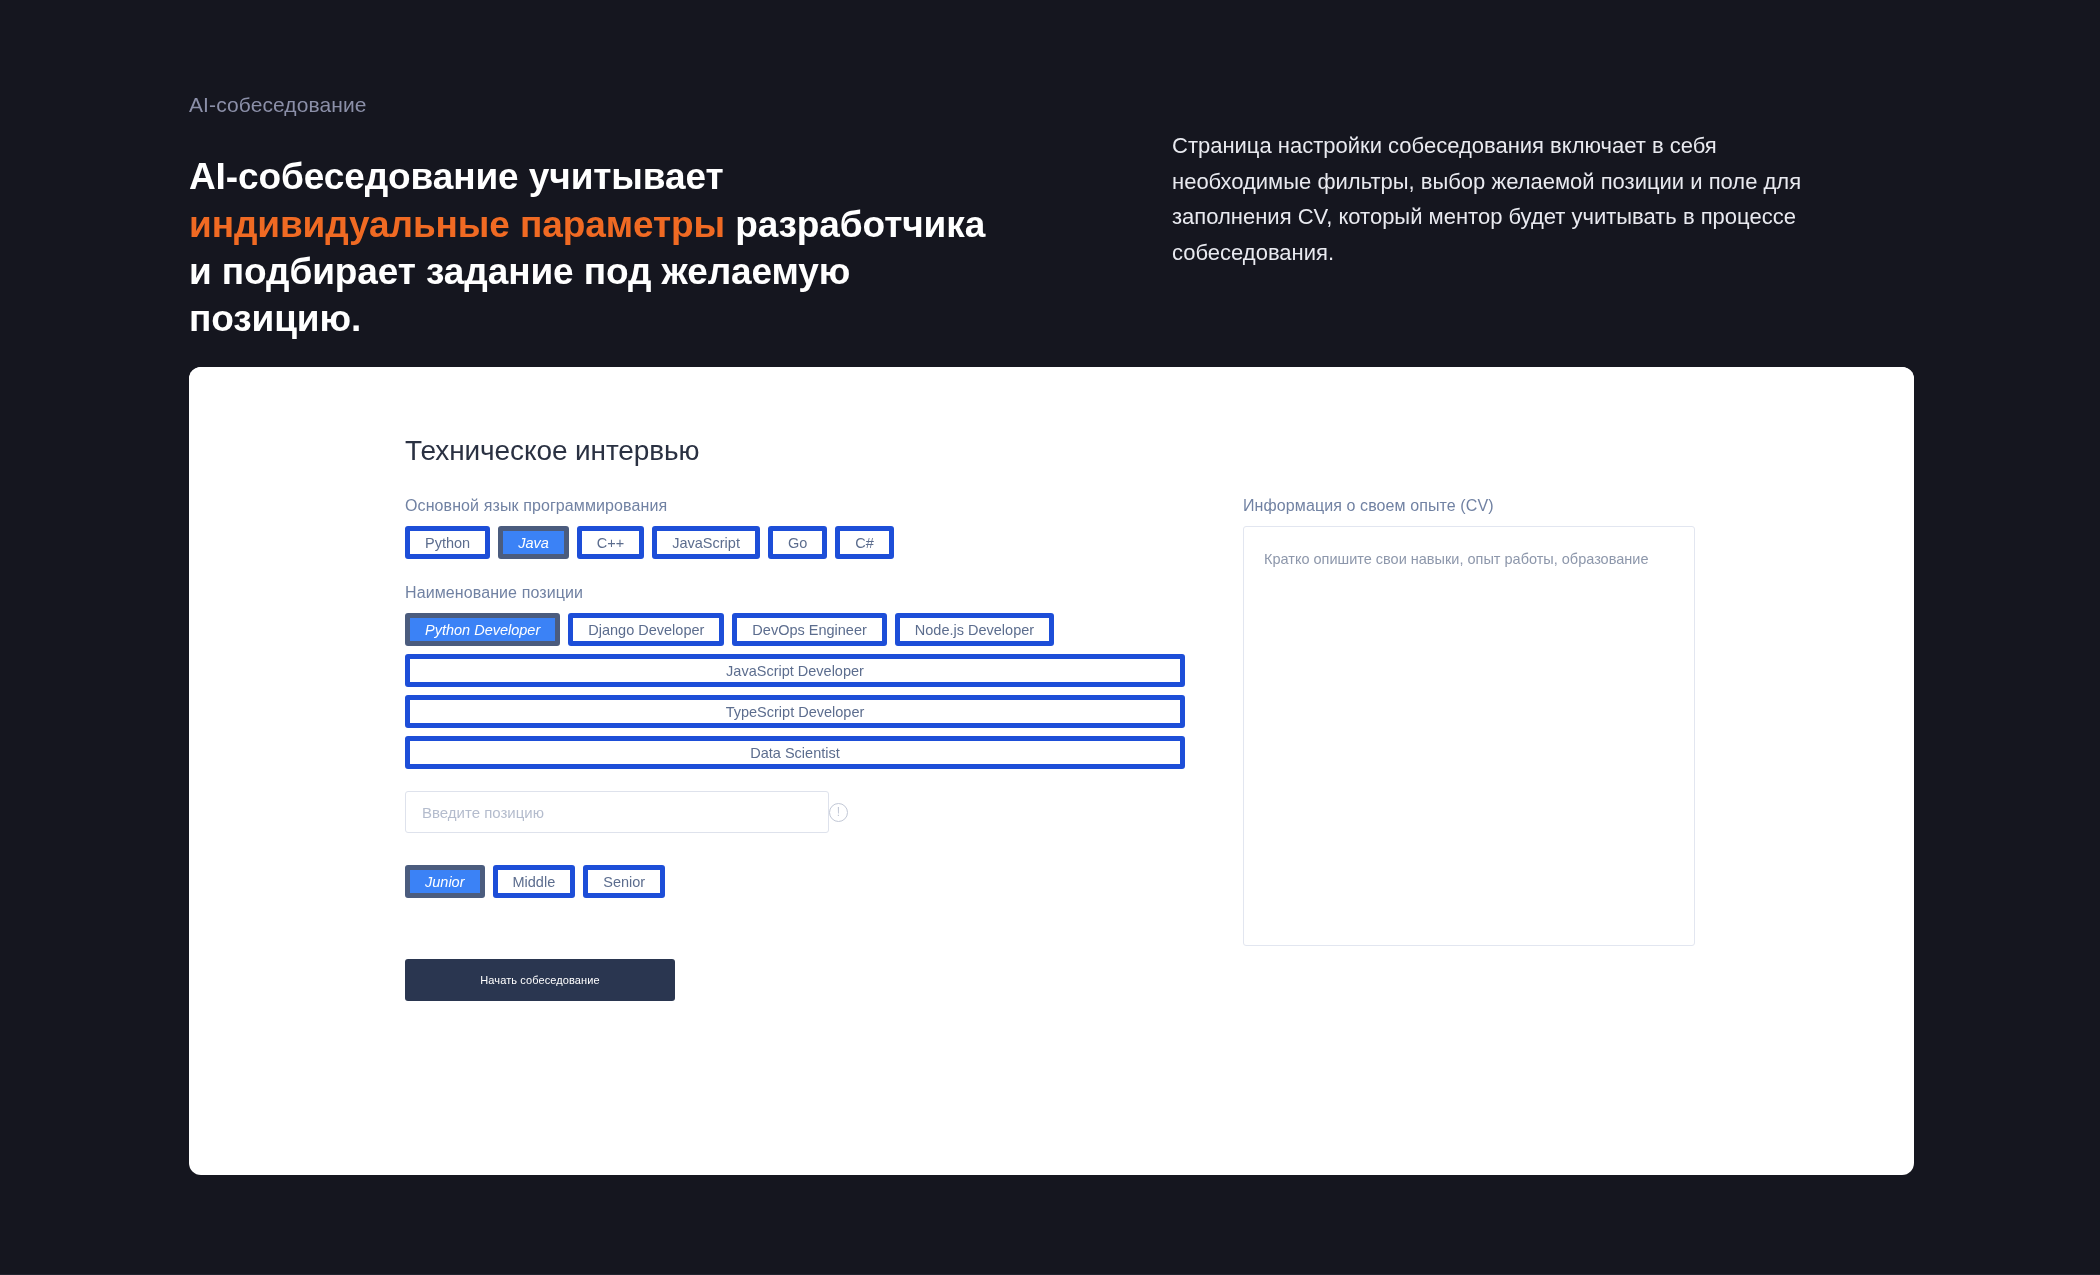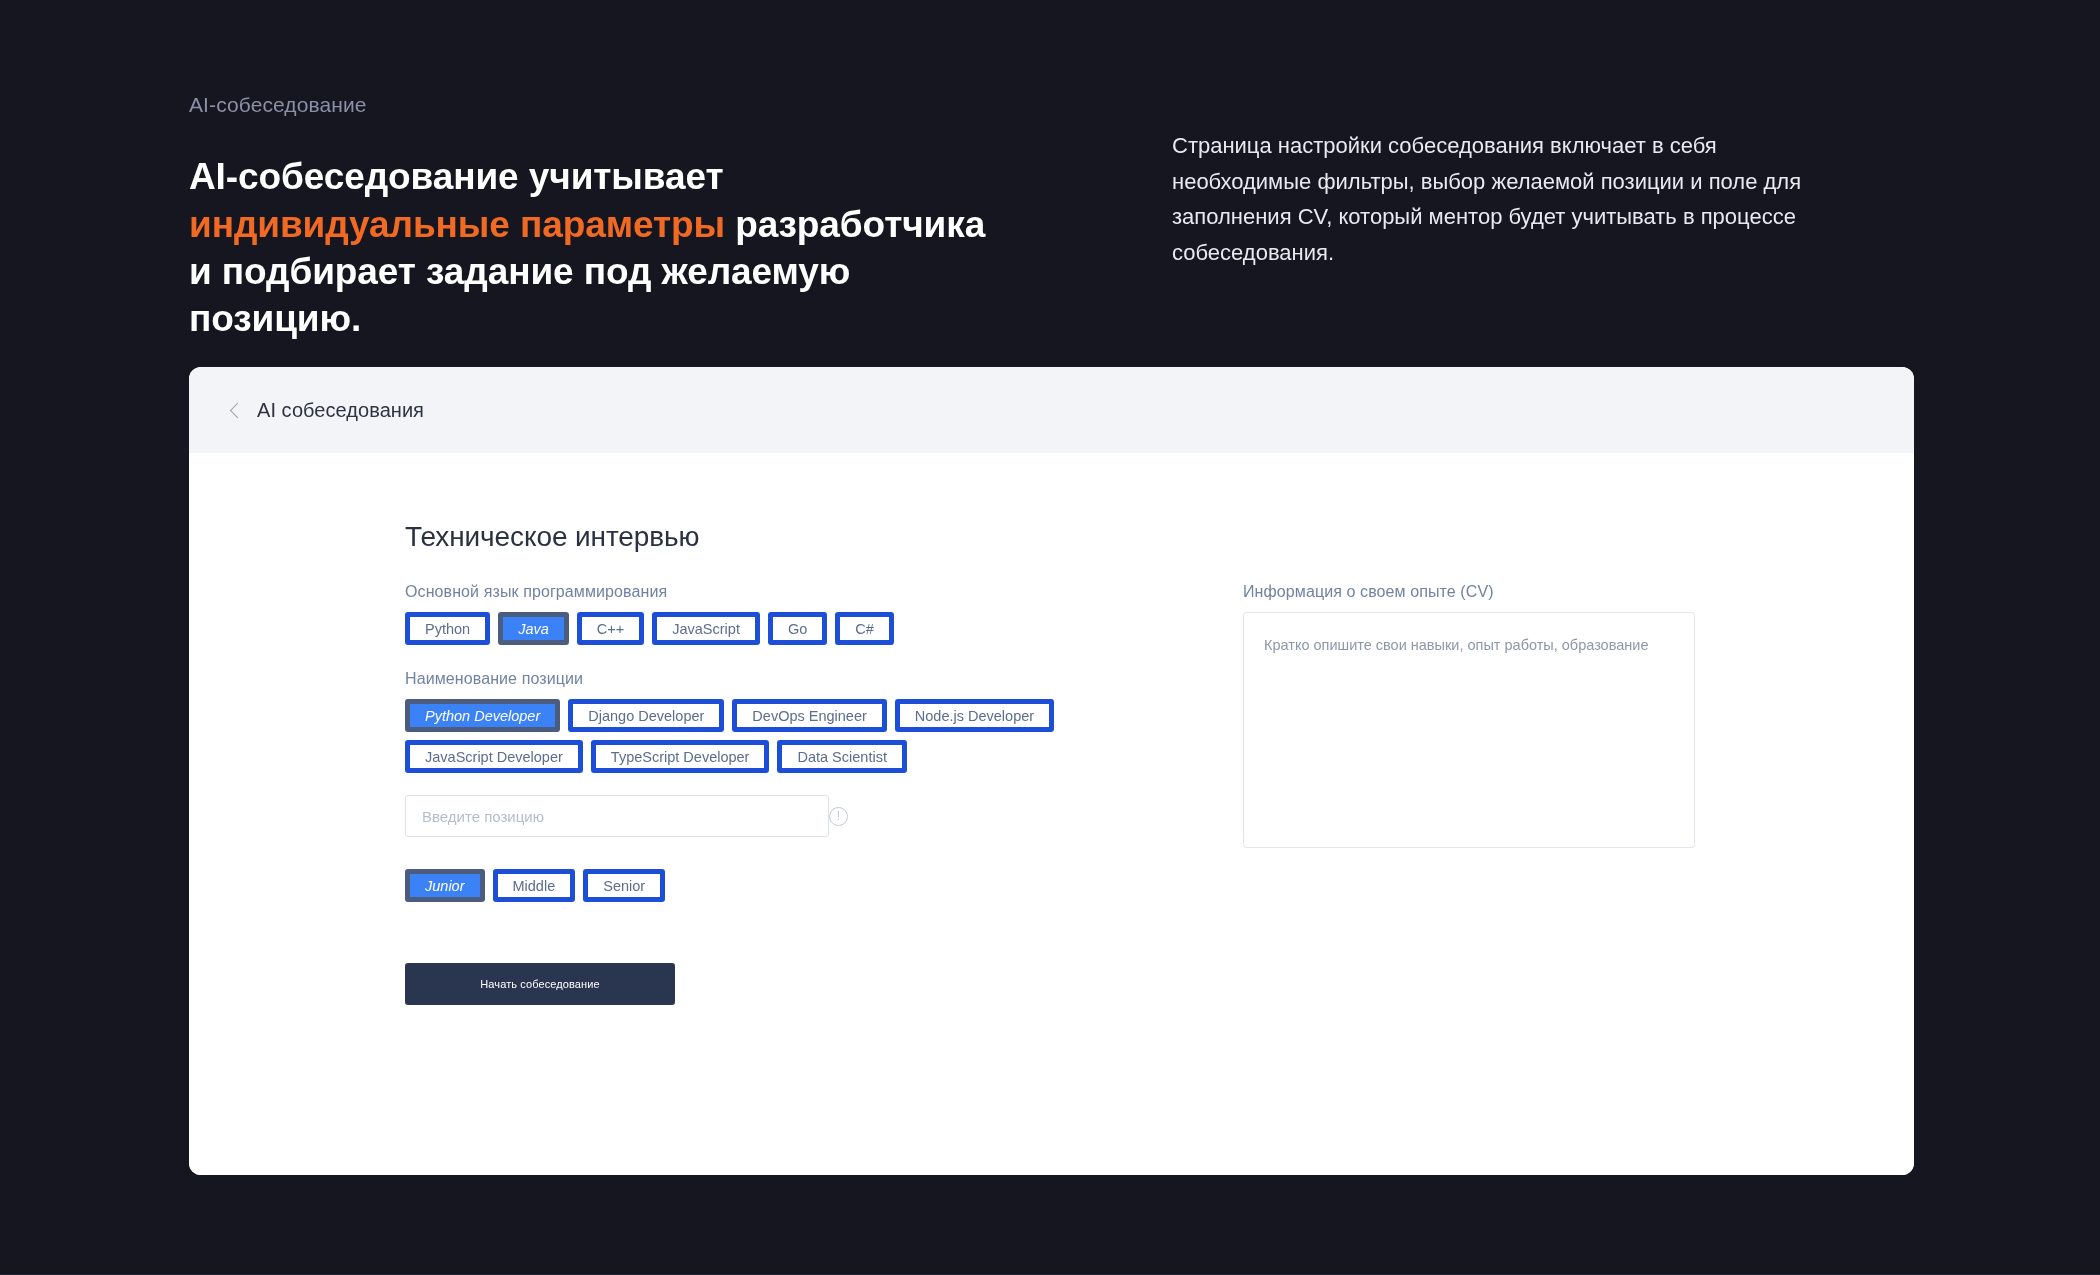--- a/index.html
+++ b/index.html
@@ -163,21 +163,21 @@
   .chip.selected {
     background: #3b82f6;
     border-color: #4b5c7e;
     color: #ffffff;
     font-style: italic;
   }
 
   .group { margin-bottom: 25px; }
   .group.tight { margin-bottom: 20px; }
 
-  .chip-row + .chip-row { margin-top: 8px; }
+  .chip-row + .chip-row { margin-top: 8px; flex-direction: column; }
 
   .position-input-row {
     display: flex;
     align-items: center;
     margin-top: 22px;
     margin-bottom: 32px;
   }
 
   .position-input {
     width: 424px;
@@ -226,21 +226,21 @@
   
   .form-right {
     position: absolute;
     left: 1054px;
     top: 130px;
     width: 452px;
   }
 
   .cv-textarea {
     width: 452px;
-    height: 236px;
+    height: 420px;
     border: 1px solid #e2e6f0;
     border-radius: 3px;
     background: #ffffff;
     padding: 22px 20px;
     font-size: 14.5px;
     line-height: 1.5;
     color: #2a3142;
     font-family: "Liberation Sans", sans-serif;
     resize: none;
     outline: none;
@@ -268,26 +268,20 @@
   </div>
 
   <div class="hero-right">
     <p class="hero-paragraph">Страница настройки собеседования включает в себя необходимые фильтры, выбор желаемой позиции и поле для заполнения CV, который ментор будет учитывать в процессе собеседования.</p>
   </div>
 
 </section>
 
 <section class="app-card">
 
-  <div class="card-topbar">
-    <div class="back-link">
-      <span class="chevron-left"></span>
-      <span class="back-label">AI собеседования</span>
-    </div>
-  </div>
 
   <div class="card-body">
 
     <h2 class="form-title">Техническое интервью</h2>
 
     <div class="form-left">
 
       
       <div class="group">
         <div class="field-label">Основной язык программирования</div>

